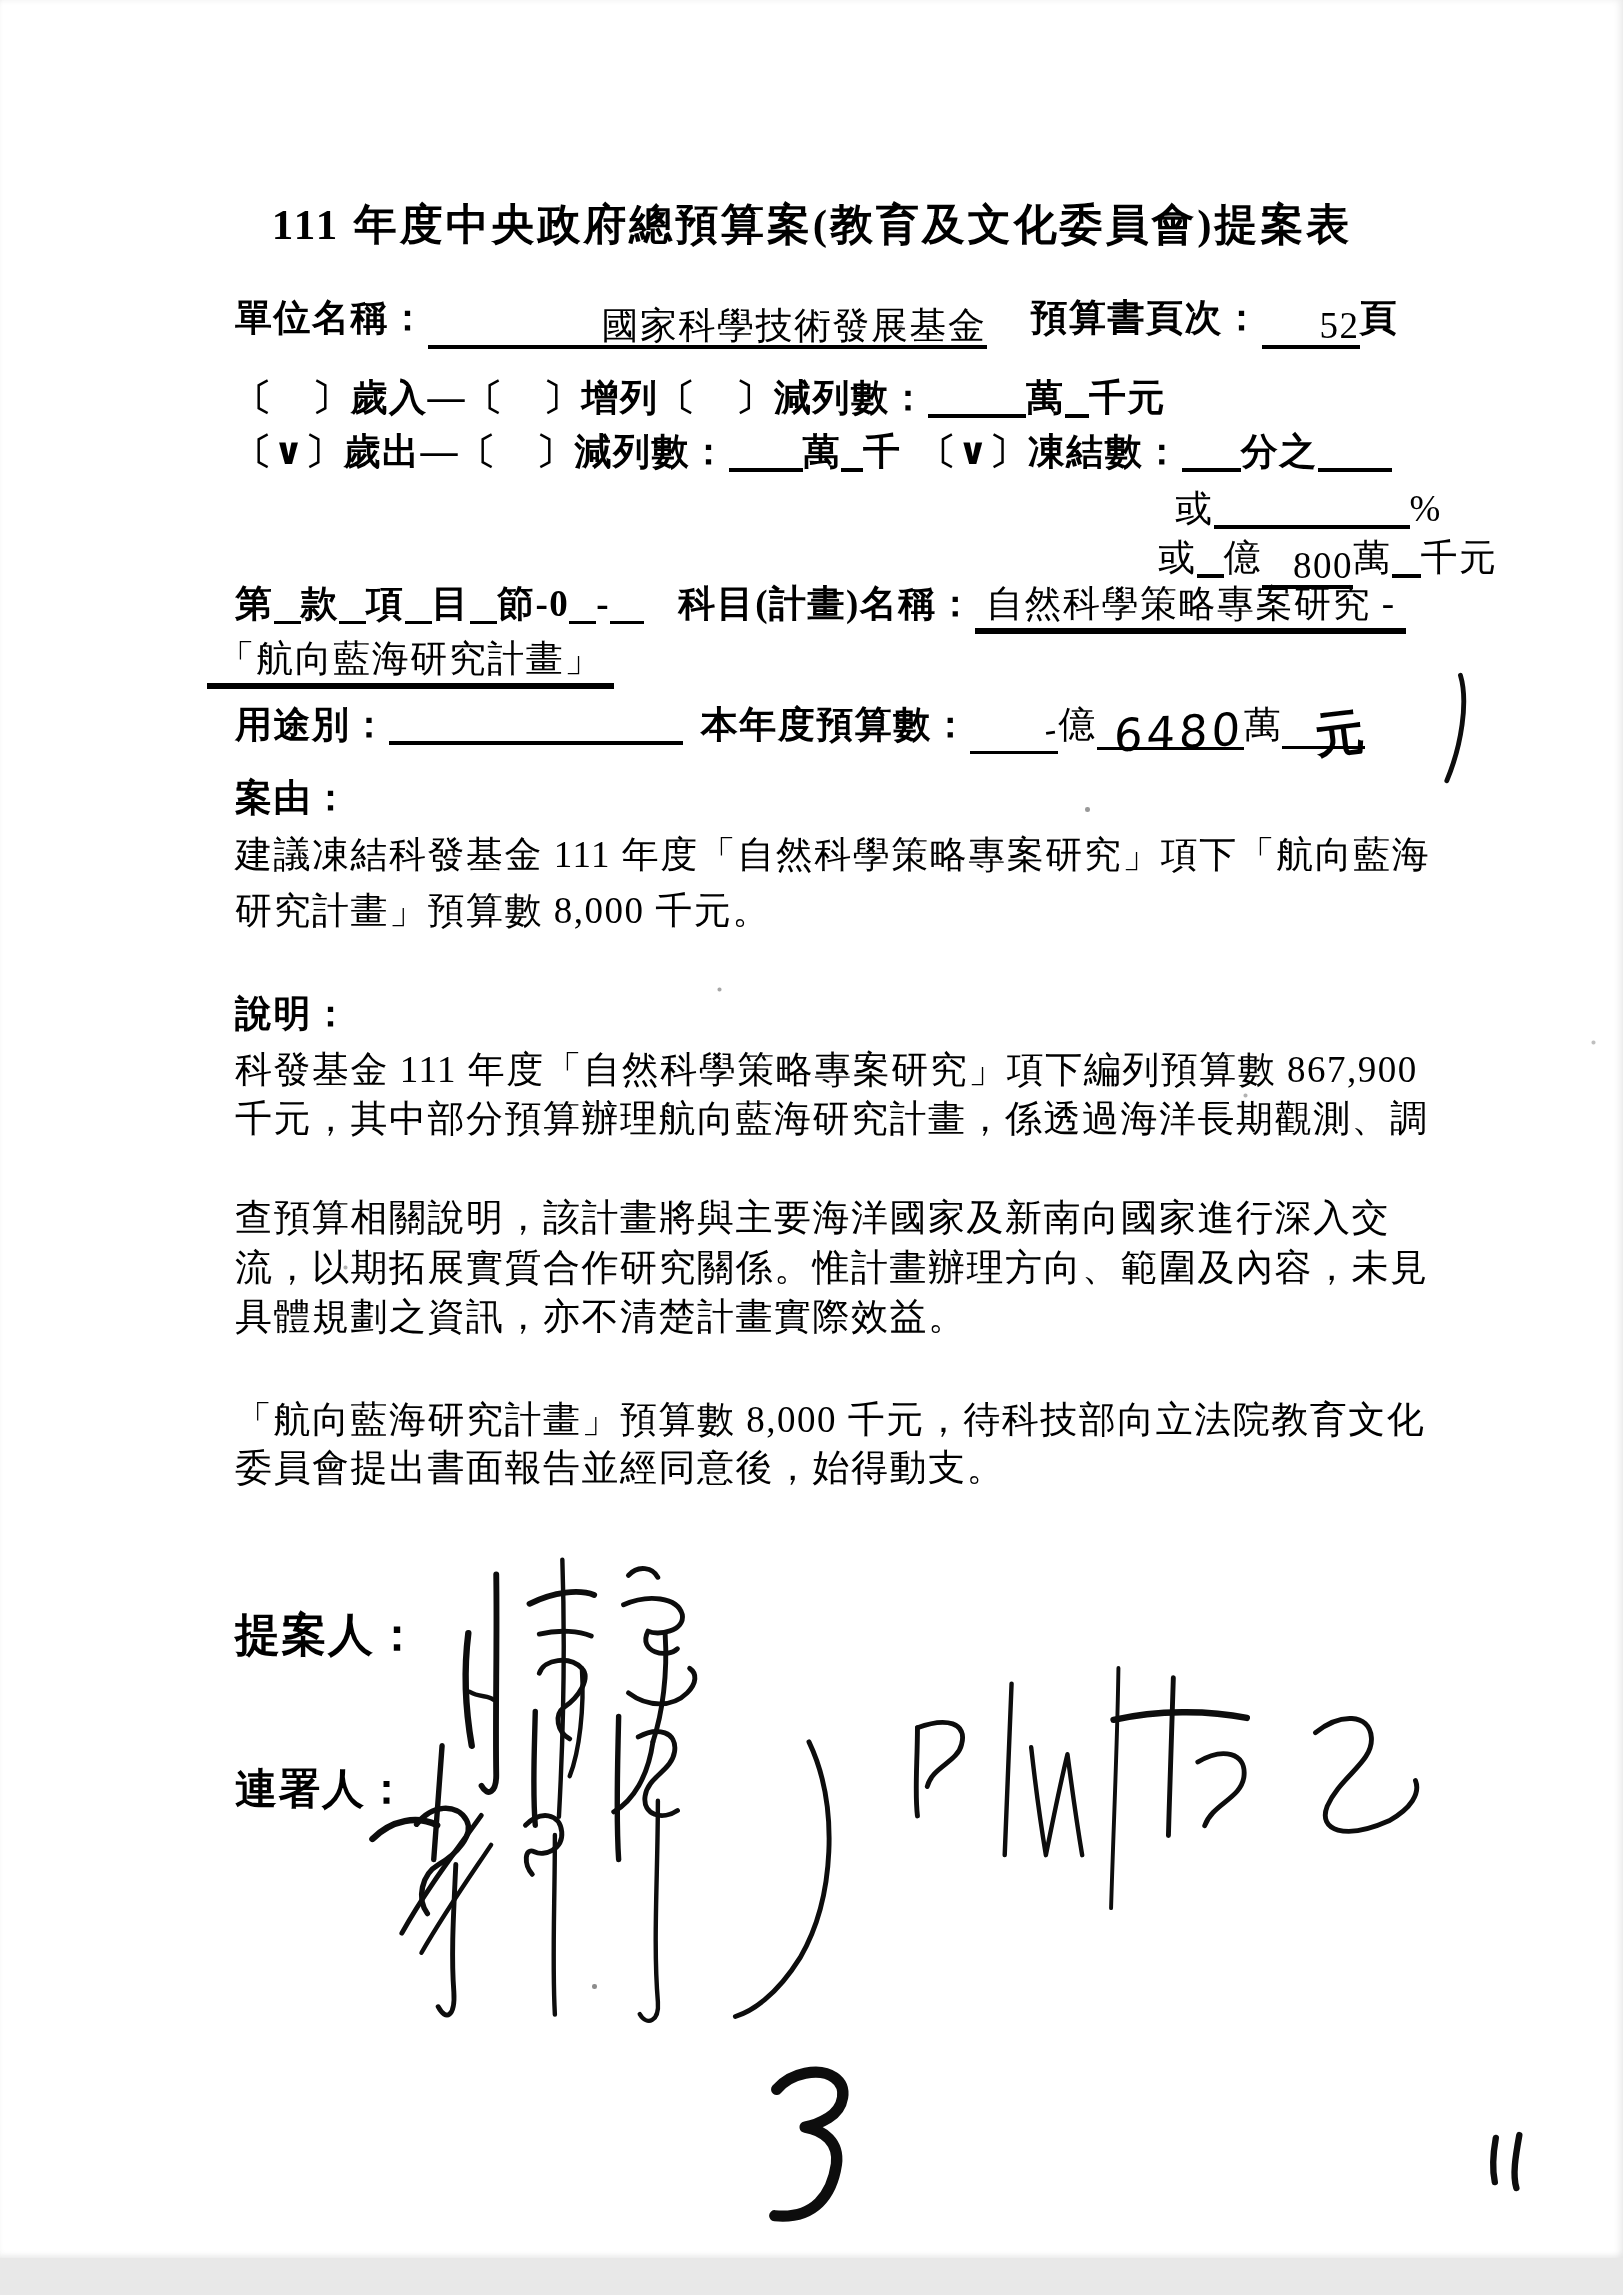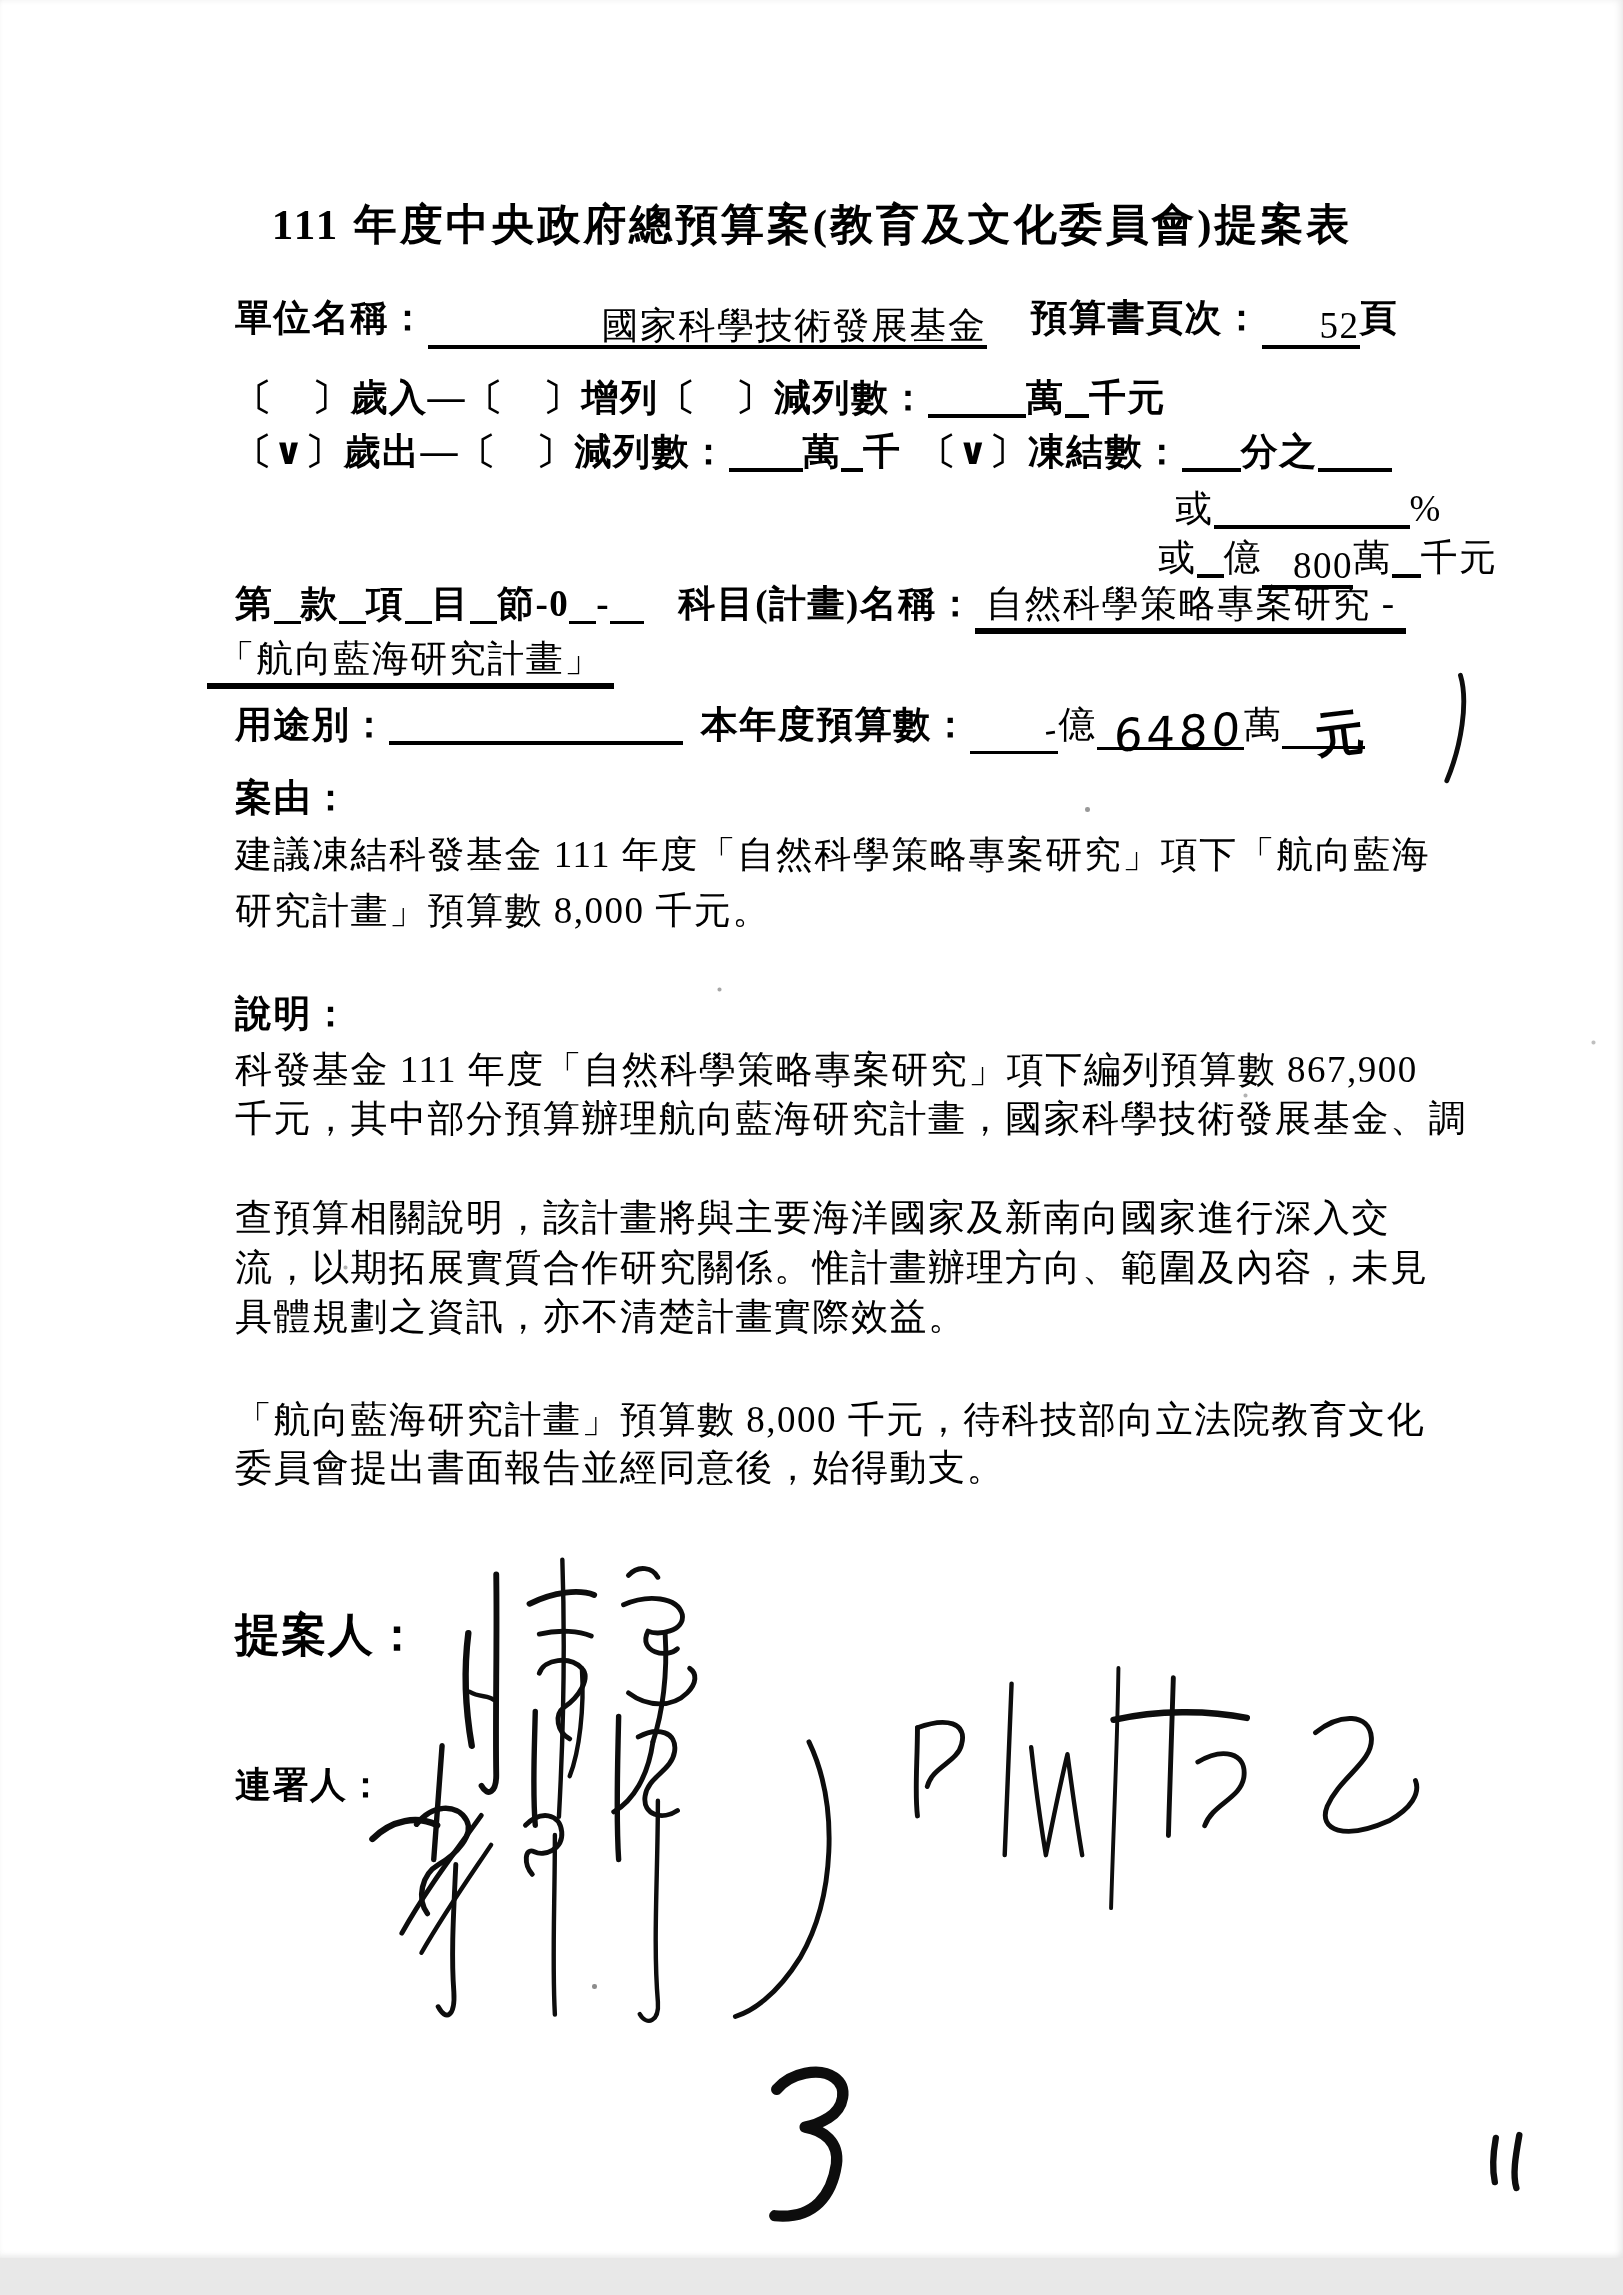--- a/index.html
+++ b/index.html
@@ -70,21 +70,21 @@
   <svg class="sig" style="top:672px;left:1440px;" width="39" height="113" viewBox="0 0 80 230">
     <path d="M14,222 C44,150 58,60 42,6" stroke-width="10"></path>
   </svg>
 
   <div class="line b" style="top:777px;left:235px;">案由：</div>
   <div class="line" style="top:834px;left:235px;">建議凍結科發基金 111 年度「自然科學策略專案研究」項下「航向藍海</div>
   <div class="line" style="top:890px;left:235px;">研究計畫」預算數 8,000 千元。</div>
 
   <div class="line b" style="top:993px;left:235px;">說明：</div>
   <div class="line" style="top:1049px;left:235px;">科發基金 111 年度「自然科學策略專案研究」項下編列預算數 867,900</div>
-  <div class="line" style="top:1098px;left:235px;">千元，其中部分預算辦理航向藍海研究計畫，國家科學技術發展基金、調</div>
+  <div class="line" style="top:1098px;left:235px;">千元，其中部分預算辦理航向藍海研究計畫，係透過海洋長期觀測、調</div>
   <div class="line" style="top:1197px;left:235px;">查預算相關說明，該計畫將與主要海洋國家及新南向國家進行深入交</div>
   <div class="line" style="top:1247px;left:235px;">流，以期拓展實質合作研究關係。惟計畫辦理方向、範圍及內容，未見</div>
   <div class="line" style="top:1296px;left:235px;">具體規劃之資訊，亦不清楚計畫實際效益。</div>
   <div class="line" style="top:1399px;left:235px;">「航向藍海研究計畫」預算數 8,000 千元，待科技部向立法院教育文化</div>
   <div class="line" style="top:1447px;left:235px;">委員會提出書面報告並經同意後，始得動支。</div>
 
   <div class="line b" style="top:1610px;left:235px;font-size:45px;">提案人：</div>
   <svg class="sig" style="top:1545px;left:441px;" width="275" height="284" viewBox="0 0 560 580">
     <path d="M55,180 C45,260 48,330 62,410" stroke-width="13"></path>
     <path d="M112,60 C114,200 110,340 112,470 C112,505 95,515 82,492" stroke-width="12"></path>
@@ -94,21 +94,21 @@
     <path d="M200,182 C242,172 282,176 306,186" stroke-width="10"></path>
     <path d="M200,262 C210,232 262,226 287,252 C306,272 280,312 250,332 C230,347 236,382 262,396" stroke-width="10"></path>
     <path d="M287,252 C292,332 282,422 262,472" stroke-width="9"></path>
     <path d="M382,62 C402,40 432,46 442,66" stroke-width="10"></path>
     <path d="M372,122 C422,100 482,106 492,142 C498,176 442,186 422,176 C400,220 462,232 482,212" stroke-width="10"></path>
     <path d="M457,182 C462,262 452,342 432,402" stroke-width="10"></path>
     <path d="M382,302 C422,332 472,332 502,302 C522,282 522,262 507,252" stroke-width="10"></path>
     <path d="M432,402 C422,472 392,522 352,545" stroke-width="10"></path>
   </svg>
 
-  <div class="line b" style="top:1765px;left:235px;font-size:36px;">連署人：</div>
+  <div class="line b" style="top:1765px;left:235px;font-size:42px;">連署人：</div>
   <svg class="sig" style="top:1677px;left:343px;" width="515" height="373" viewBox="0 0 1050 760">
     <path d="M60,330 C100,290 152,282 192,302" stroke-width="13"></path>
     <path d="M202,140 C196,230 190,302 185,372" stroke-width="11"></path>
     <path d="M150,300 C180,260 232,256 252,292 C268,322 230,362 195,382 C160,402 150,452 172,482" stroke-width="11"></path>
     <path d="M120,522 C170,432 232,352 282,282" stroke-width="10"></path>
     <path d="M160,562 C212,472 262,402 302,342" stroke-width="9"></path>
     <path d="M230,382 C226,472 220,562 226,642 C229,692 210,702 194,672" stroke-width="10"></path>
     <path d="M392,70 C390,160 386,232 392,302" stroke-width="11"></path>
     <path d="M372,302 C402,272 442,276 446,316 C449,352 410,366 390,356 C370,346 368,382 386,402" stroke-width="10"></path>
     <path d="M432,322 C432,462 426,580 432,688" stroke-width="9"></path>

